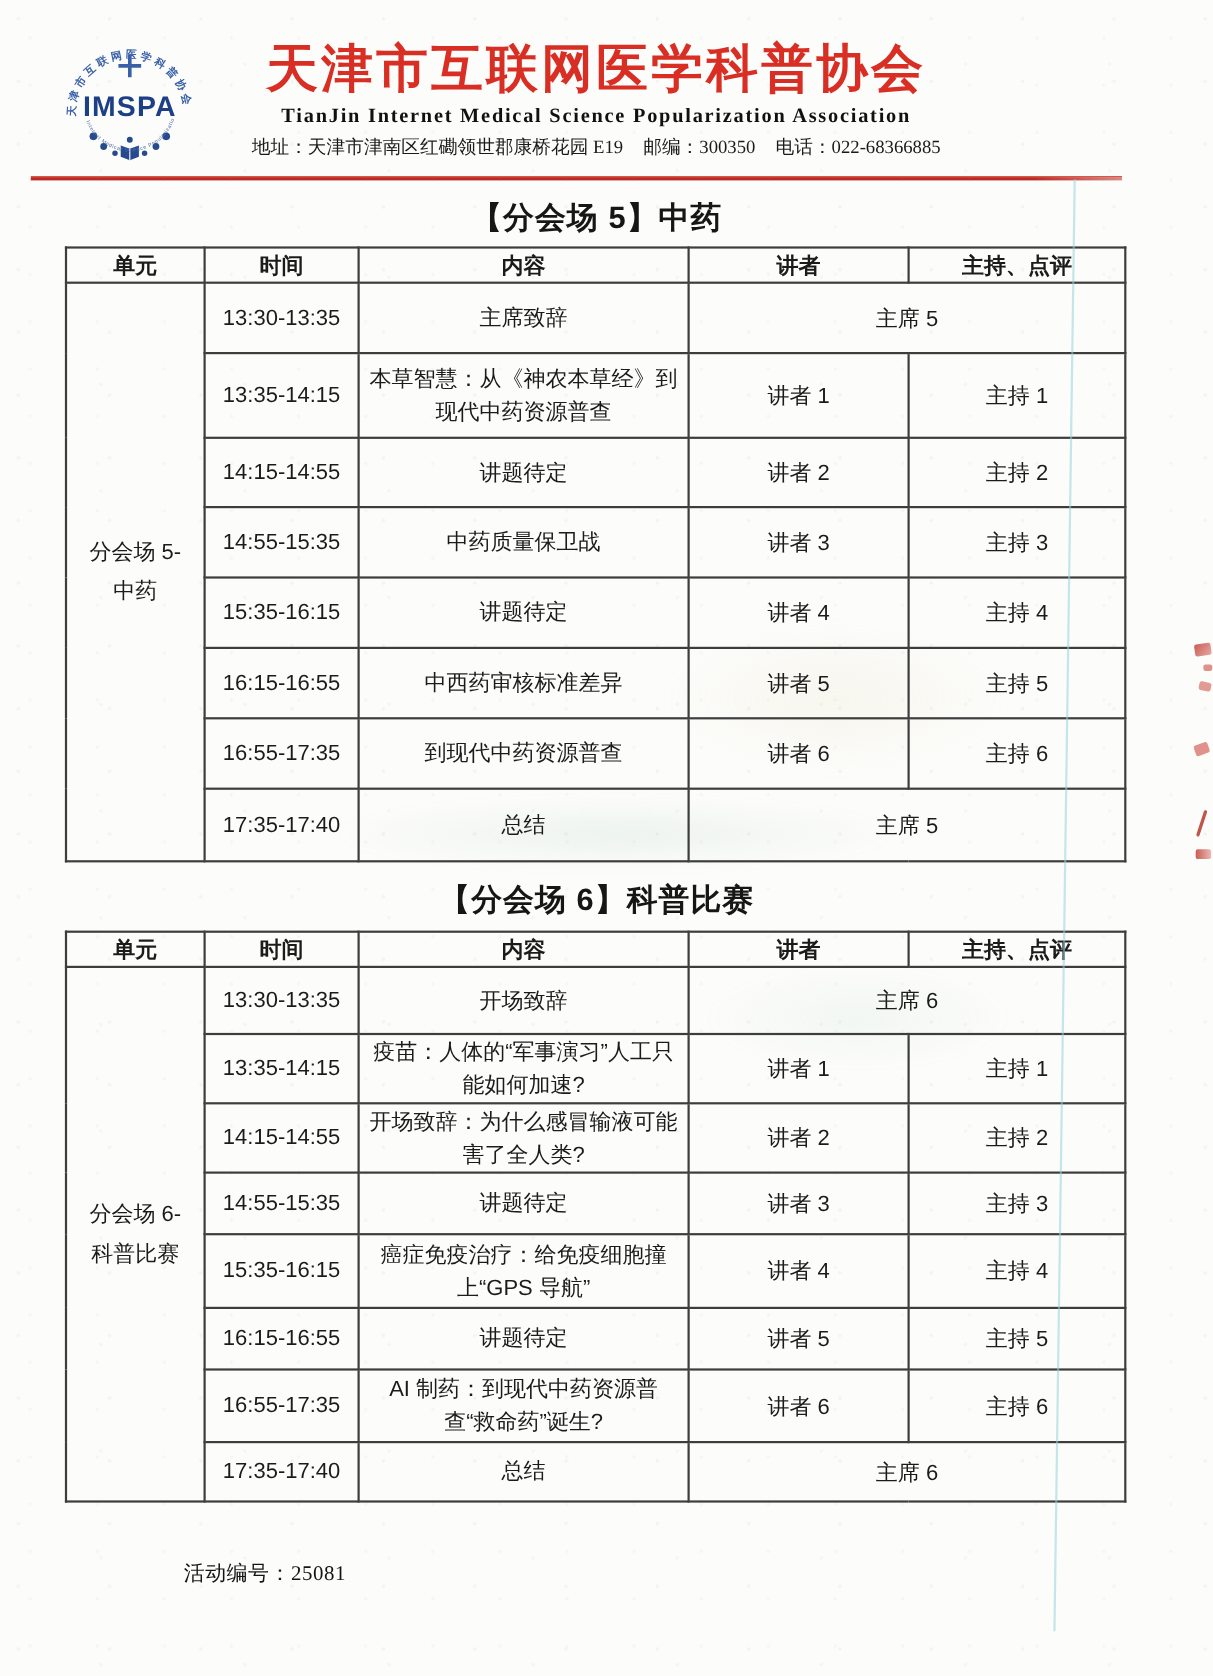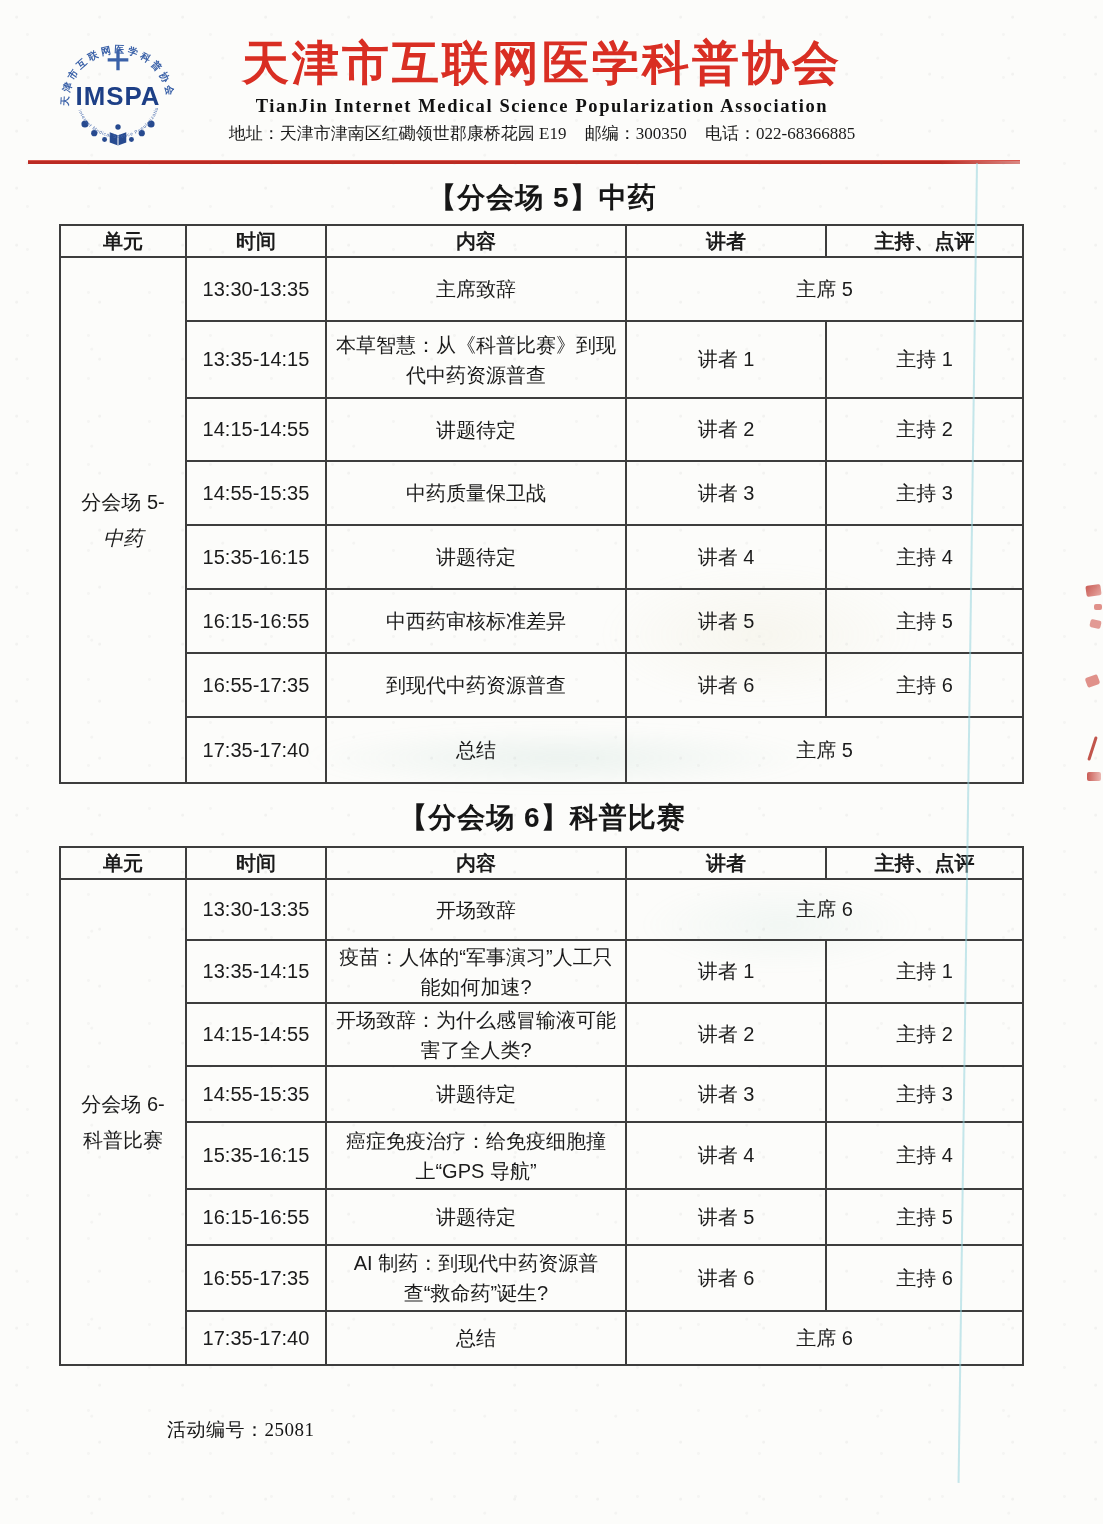--- a/index.html
+++ b/index.html
@@ -160,29 +160,29 @@
         <th>时间</th>
         <th>内容</th>
         <th>讲者</th>
         <th>主持、点评</th>
       </tr>
     </thead>
   <tbody>
       <tr style="height: 64px;">
         <td rowspan="8" class="unit-cell">
           <span style="display: block;">分会场 5-</span>
-          <span style="display: block; font-style: italic;">中药</span>
+          <span style="display: block;">中药</span>
         </td>
         <td>13:30-13:35</td>
         <td class="content-cell">主席致辞</td>
         <td colspan="2">主席 5</td>
       </tr>
       <tr style="height: 77px;">
         <td>13:35-14:15</td>
-        <td class="content-cell">本草智慧：从《科普比赛》到现代中药资源普查</td>
+        <td class="content-cell">本草智慧：从《神农本草经》到现代中药资源普查</td>
         <td>讲者 1</td>
         <td>主持 1</td>
       </tr>
       <tr style="height: 63px;">
         <td>14:15-14:55</td>
         <td class="content-cell">讲题待定</td>
         <td>讲者 2</td>
         <td>主持 2</td>
       </tr>
       <tr style="height: 64px;">

